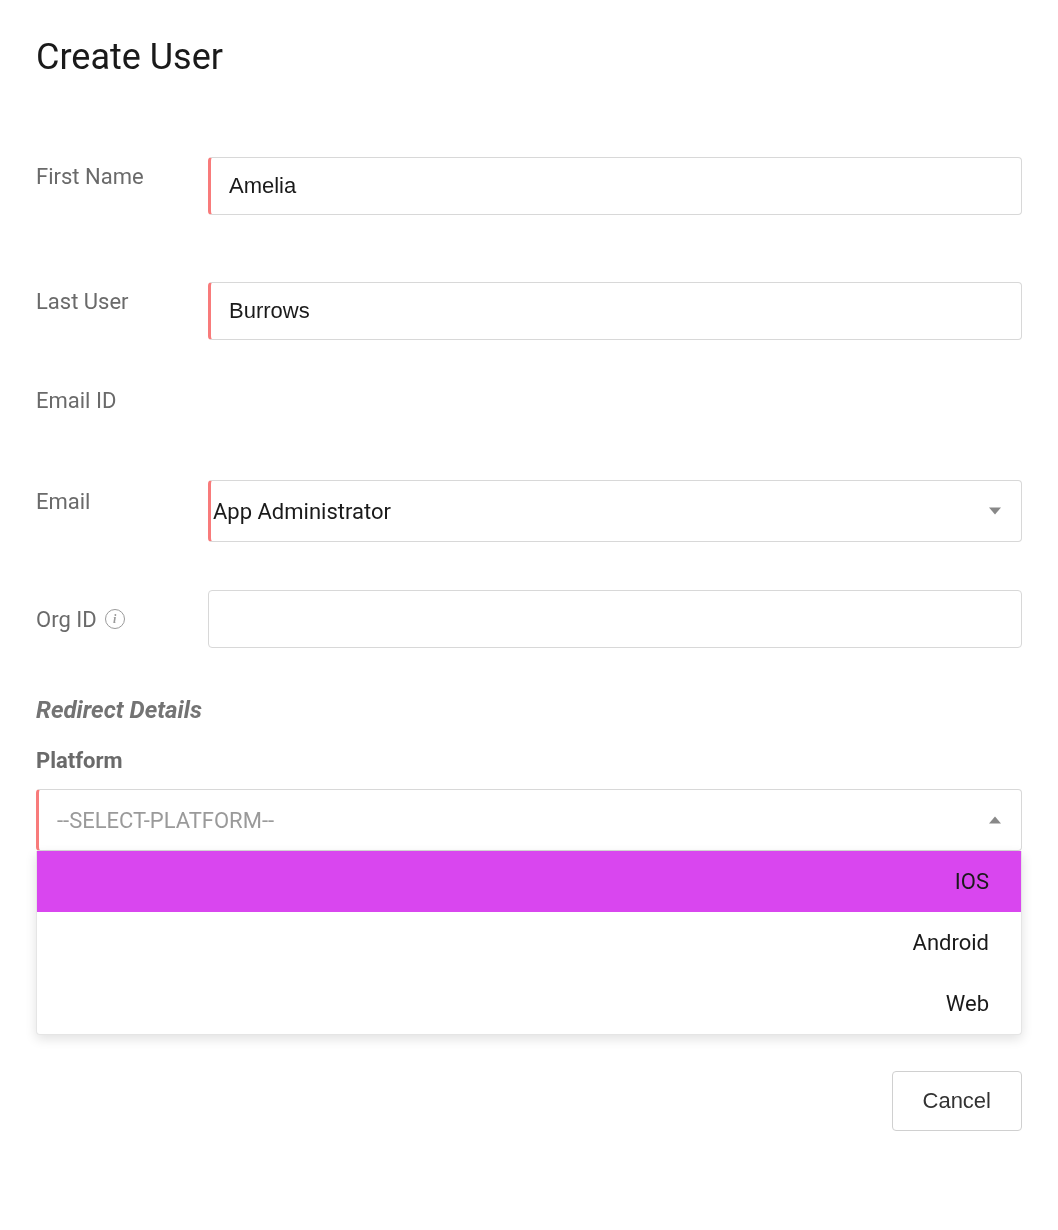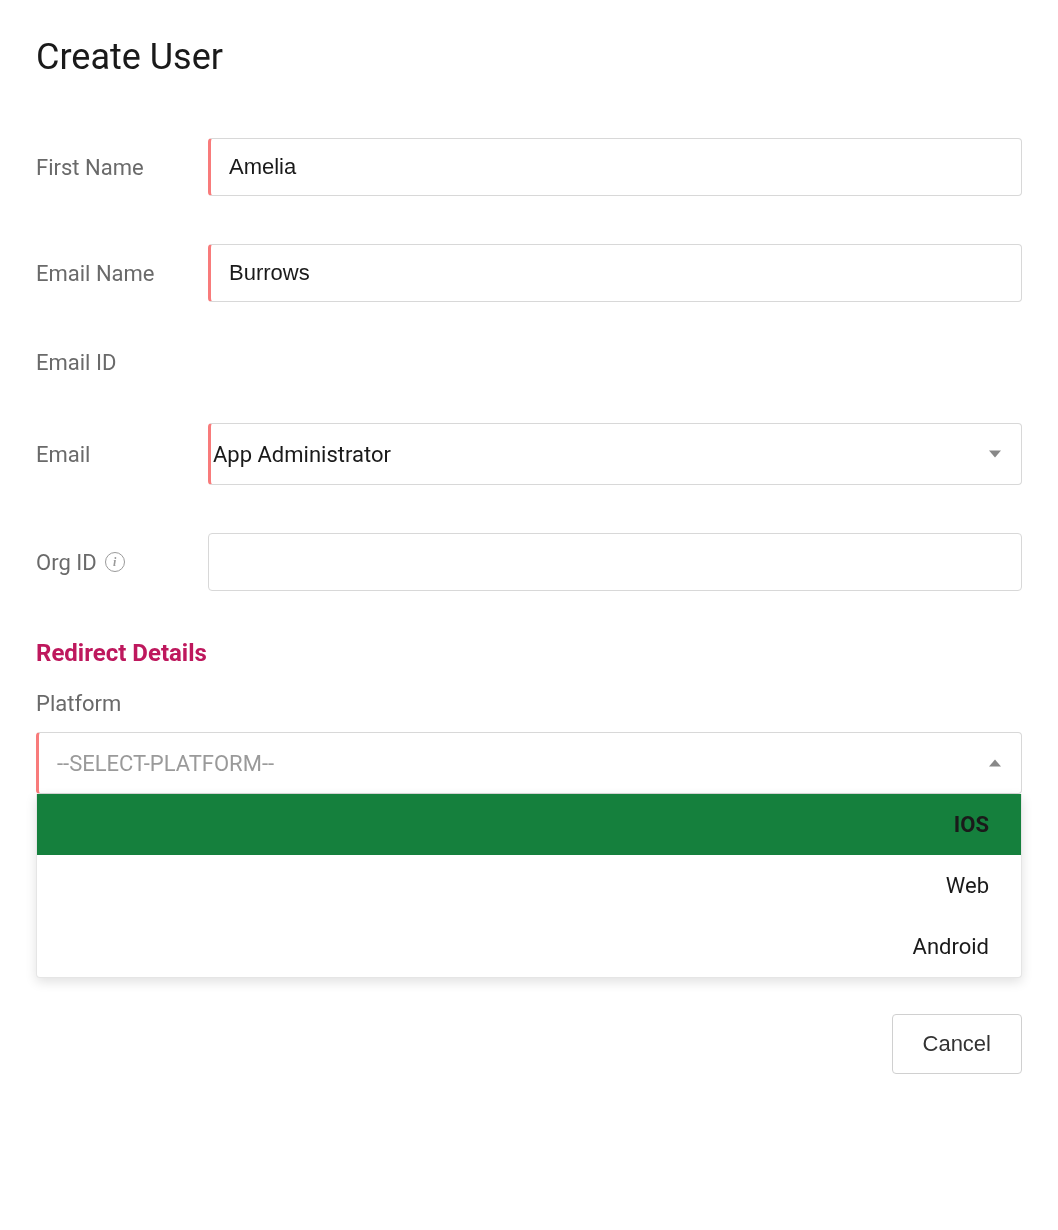--- a/index.html
+++ b/index.html
@@ -40,20 +40,21 @@
       border: 1px solid #d8d8d8;
       border-radius: 4px;
       padding: 0 18px;
       font-size: 22px;
       color: #1a1a1a;
       background: #fff;
       outline: none;
     }
     .required-mark {
       border-left: 3px solid #f87b7b;
+      margin-top: 19px;
     }
     .select-wrap {
       flex: 1;
       position: relative;
     }
     .form-select {
       width: 100%;
       height: 62px;
       border: 1px solid #d8d8d8;
       border-radius: 4px;
@@ -95,28 +96,30 @@
       justify-content: center;
       font-size: 12px;
       font-style: italic;
       font-family: Georgia, serif;
       color: #9a9a9a;
       font-weight: bold;
     }
     .section-heading {
       font-size: 24px;
       font-weight: 700;
-      color: #be185d;
+      color: #737373;
       margin-top: 18px;
       margin-bottom: 24px;
+      font-style: italic;
     }
     .field-label {
       font-size: 22px;
       color: #6a6a6a;
       margin-bottom: 16px;
+      font-weight: bold;
     }
     .platform-select-wrap {
       position: relative;
       width: 100%;
       text-align: right;
     }
     .platform-select {
       width: 100%;
       height: 62px;
       border: 1px solid #d8d8d8;
@@ -143,22 +146,21 @@
       box-shadow: 0 4px 12px rgba(0,0,0,0.12);
       z-index: 10;
     }
     .dropdown-option {
       padding: 18px 32px;
       font-size: 22px;
       color: #1a1a1a;
       cursor: pointer;
     }
     .dropdown-option.highlighted {
-      background: #15803d;
-      font-weight: bold;
+      background: #d946ef;
     }
     .button-row {
       display: flex;
       justify-content: flex-end;
       gap: 34px;
       margin-top: 220px;
     }
     .btn {
       height: 60px;
       padding: 0 30px;
@@ -184,21 +186,21 @@
 <body>
 
 <h1 class="page-title">Create User</h1>
 
 <div class="form-row">
   <label class="form-label">First Name</label>
   <input type="text" class="form-input required-mark" value="Amelia" style="">
 </div>
 
 <div class="form-row">
-  <label class="form-label">Email Name</label>
+  <label class="form-label">Last User</label>
   <input type="text" class="form-input required-mark" value="Burrows" style="">
 </div>
 
 <div class="form-row">
   <label class="form-label">Email ID</label>
 </div>
 
 <div class="form-row">
   <label class="form-label">Email</label>
   <div class="select-wrap">
@@ -221,20 +223,20 @@
 
 <div class="field-label">Platform</div>
 
 <div class="platform-select-wrap">
   <div class="platform-select">
     <span>--SELECT-PLATFORM--</span>
     <span class="caret caret-up"></span>
   </div>
   <div class="dropdown-menu">
     <div class="dropdown-option highlighted">IOS</div>
+    <div class="dropdown-option">Android</div>
     <div class="dropdown-option">Web</div>
-    <div class="dropdown-option">Android</div>
   </div>
 </div>
 
 <div class="button-row">
   <button class="btn btn-cancel">Cancel</button>
 </div>
 
 </body></html>

